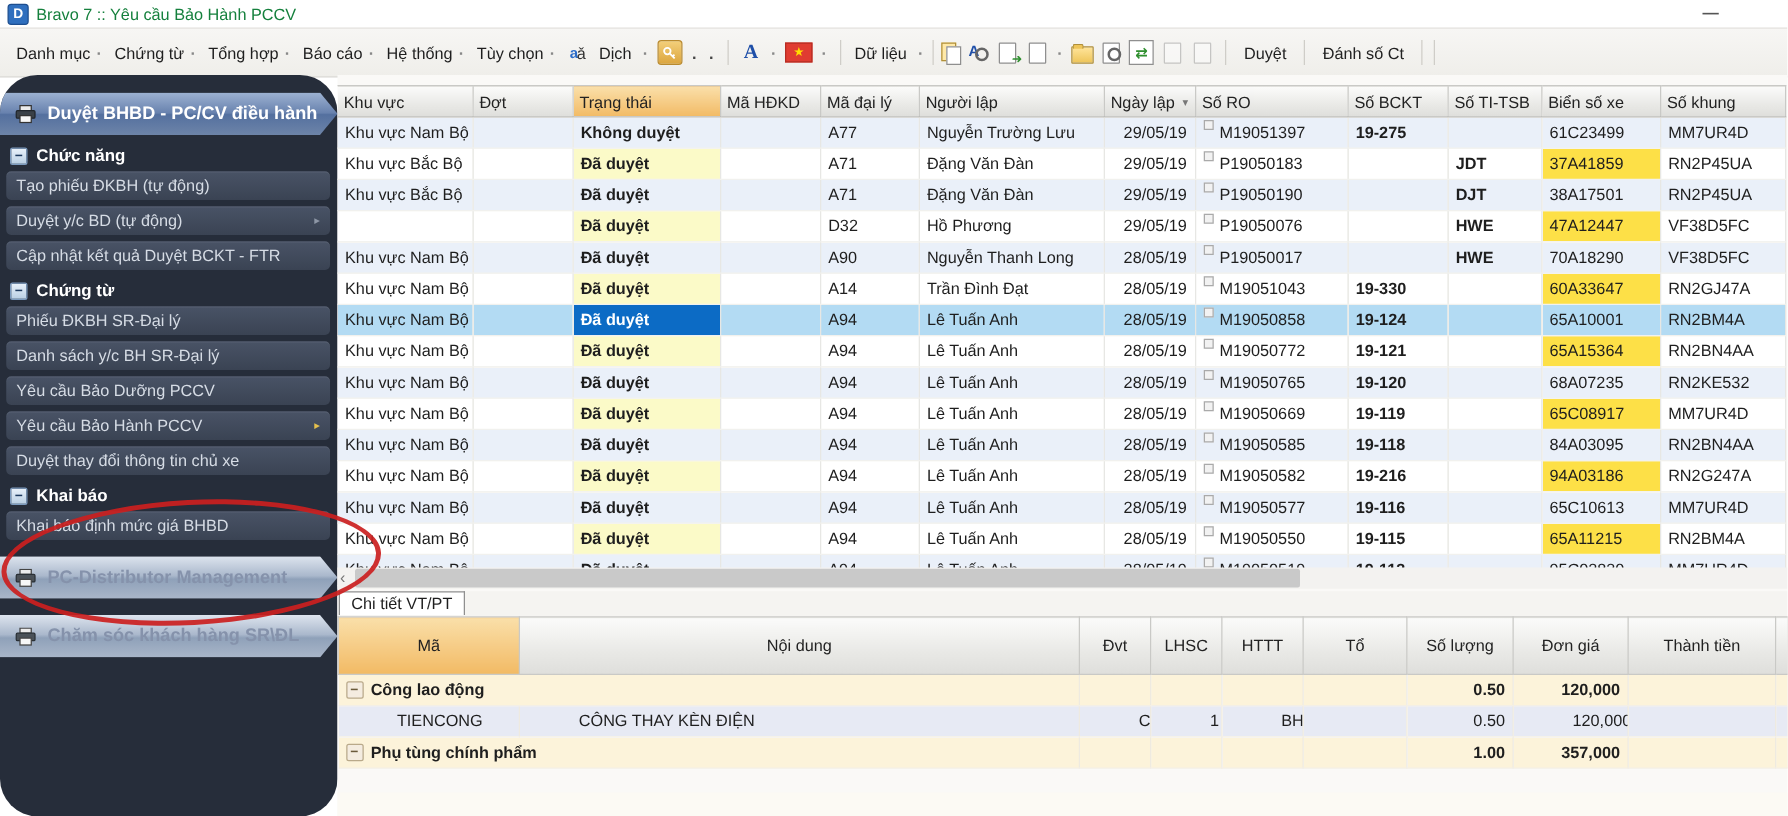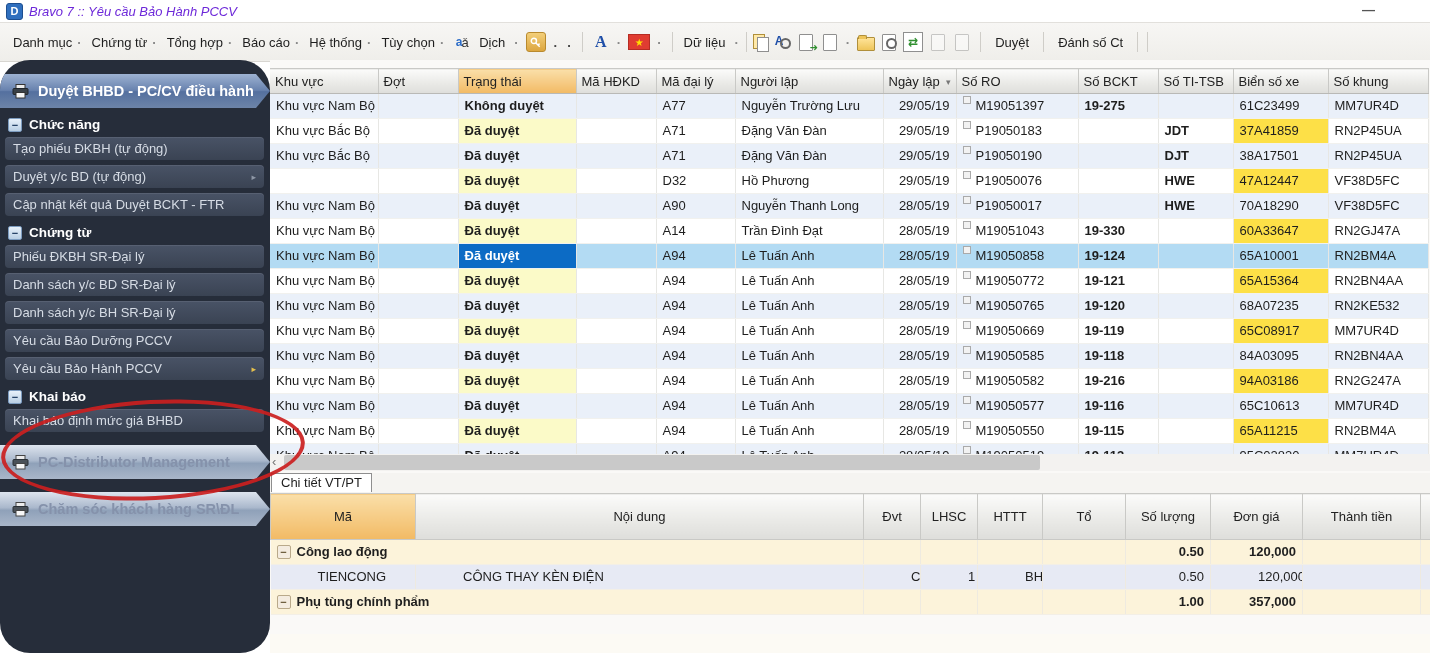--- a/index.html
+++ b/index.html
@@ -3,21 +3,21 @@
 <meta charset="utf-8">
 <style>
   html,body{margin:0;padding:0;background:#fff;}
   body{width:1430px;height:653px;font-family:"Liberation Sans","DejaVu Sans",sans-serif;font-size:13px;color:#1e1e1e;overflow:hidden;}
   .app{position:relative;width:1430px;height:653px;background:#fff;}
 
   
   .titlebar{position:absolute;left:0;top:0;right:0;height:22px;background:#fff;display:flex;align-items:center;padding-left:6px;}
   .app-logo{width:15px;height:15px;background:#2f6fbe;color:#fff;border-radius:3px;font-size:11px;font-weight:bold;
             display:inline-flex;align-items:center;justify-content:center;margin-right:6px;border:1px solid #1d4e8f;}
-  .win-title{font-size:13px;color:#6d28d9;font-style:italic;}
+  .win-title{font-size:13px;color:#15803d;}
   .min-btn{position:absolute;right:55px;top:2px;color:#555;font-weight:bold;font-size:13px;cursor:default;}
 
   
   .toolbar{position:absolute;left:0;top:22px;right:0;height:38px;background:linear-gradient(#f7f6f4,#efeeea);
            border-top:1px solid #e2e0dc;border-bottom:1px solid #d8d6d1;display:flex;align-items:center;padding:0 8px;gap:2px;}
   .menu-item{display:inline-flex;align-items:center;padding:3px 5px;cursor:default;}
   .menu-item .mdot{color:#888;margin-left:5px;font-weight:bold;}
   .tlabel{padding:3px 4px;}
   .mdot2{color:#888;font-weight:bold;padding:0 3px;}
   .vsep{width:1px;height:20px;background:#cfcdc8;margin:0 5px;flex:0 0 auto;}
@@ -242,31 +242,31 @@
           <span>Cập nhật kết quả Duyệt BCKT - FTR</span>
         </div>
         <div class="side-sec">
           <span class="minus-box">−</span>
           <span>Chứng từ</span>
         </div>
         <div class="side-item">
           <span>Phiếu ĐKBH SR-Đại lý</span>
         </div>
         <div class="side-item">
-          <span>Danh sách y/c BD SR-Đại lý</span>
-        </div>
-        <div class="side-item">
           <span>Danh sách y/c BH SR-Đại lý</span>
         </div>
         <div class="side-item">
           <span>Yêu cầu Bảo Dưỡng PCCV</span>
         </div>
         <div class="side-item">
           <span>Yêu cầu Bảo Hành PCCV</span>
           <span class="caret yellow">▸</span>
+        </div>
+        <div class="side-item">
+          <span>Duyệt thay đổi thông tin chủ xe</span>
         </div>
         <div class="side-sec">
           <span class="minus-box">−</span>
           <span>Khai báo</span>
         </div>
         <div class="side-item">
           <span>Khai báo định mức giá BHBD</span>
         </div>
       </div>
     <div id="side-footer">

